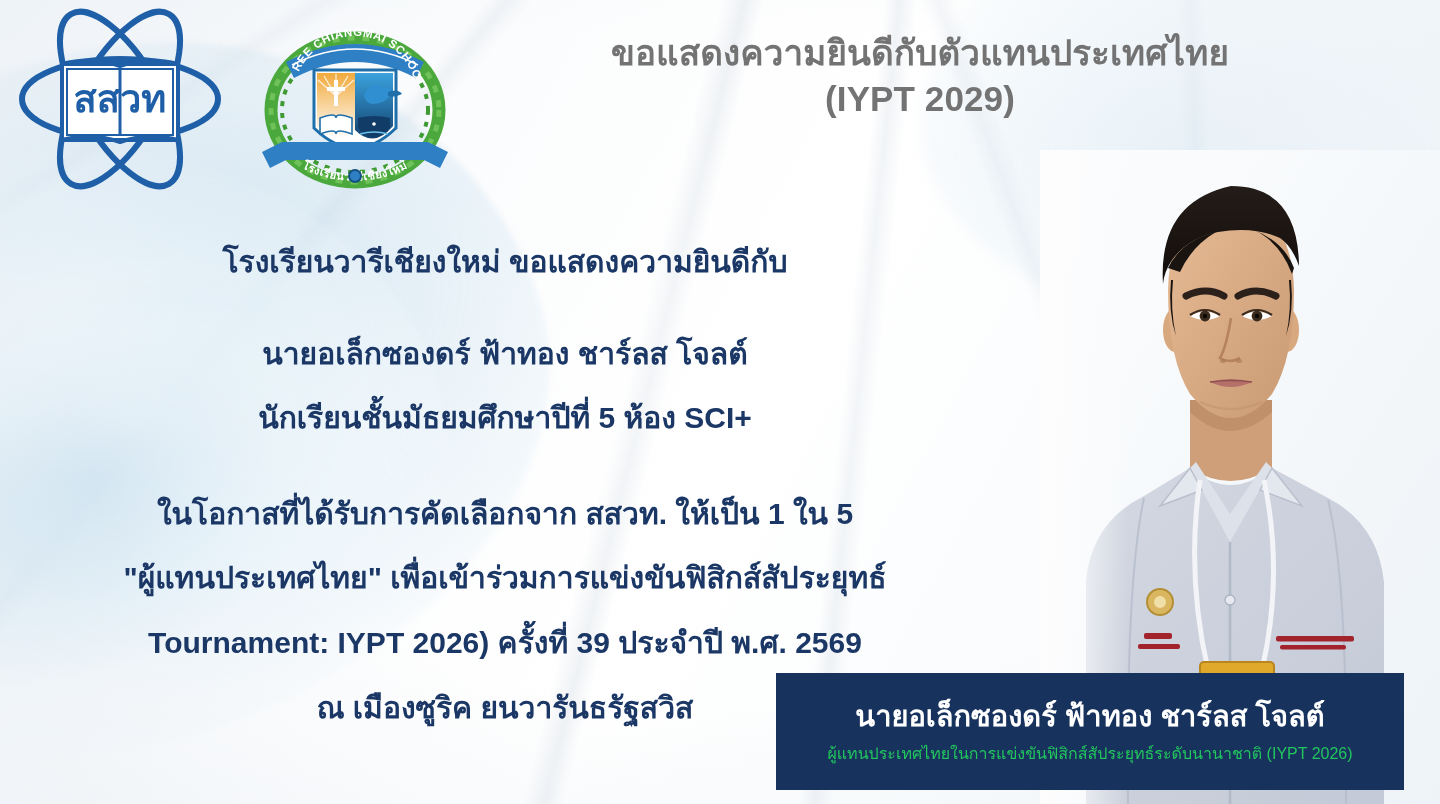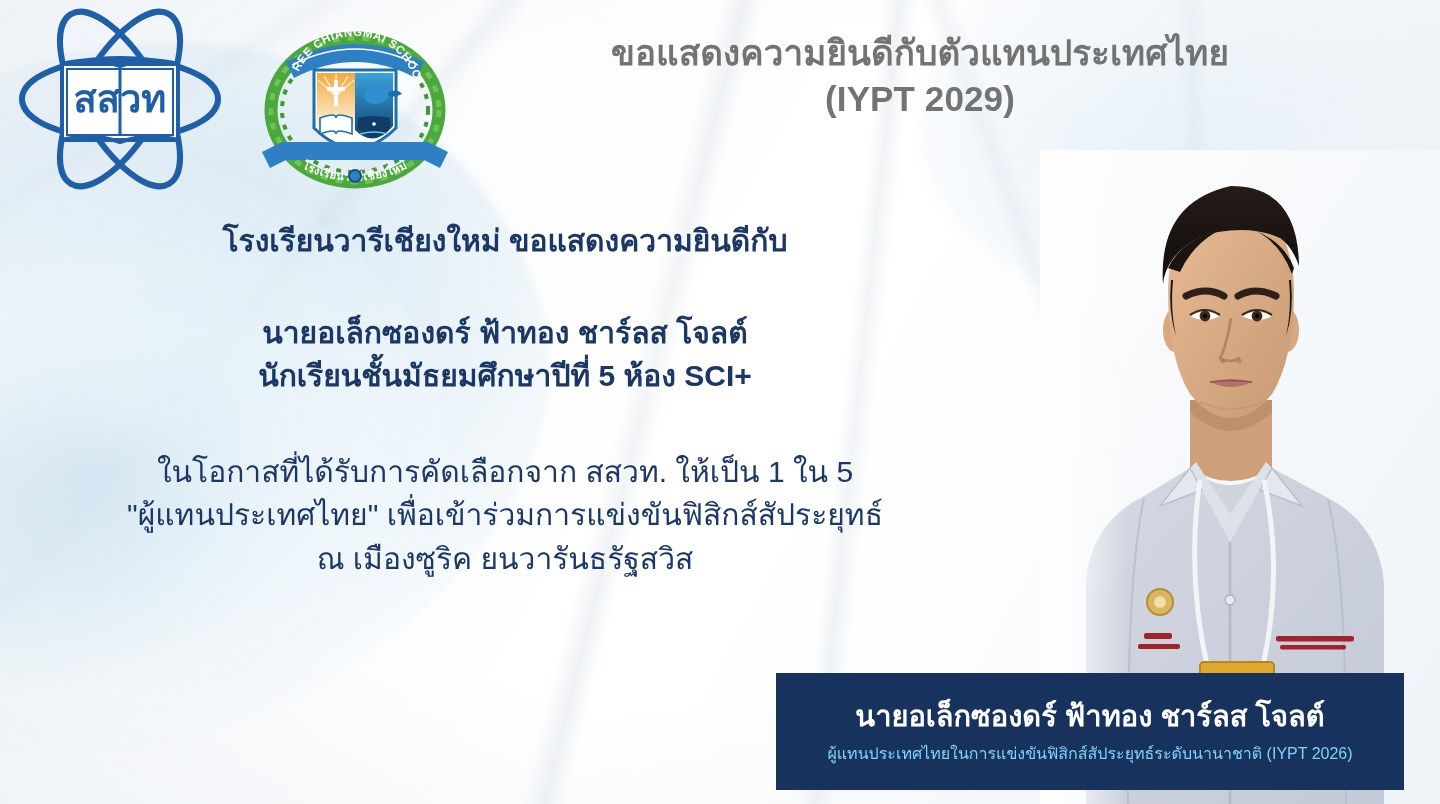--- a/index.html
+++ b/index.html
@@ -72,23 +72,23 @@
 
   #body-block{
     position:absolute;left:0px;top:222px;width:1010px;text-align:center;color:#1b3766;
   }
   .greet{
     font-size:30px;font-weight:bold;line-height:1.28;margin:0 0 52px 0;
   }
   .student{
     font-size:30px;font-weight:bold;line-height:1.42;margin:0 0 52px 0;
   }
-  .student .ln,.greet .ln,.detail .ln{display:block;white-space:nowrap;}
+  .student .ln,.greet .ln,.detail .ln{display:block;white-space:nowrap;margin-top:21px;}
   .detail{
-    font-size:30px;font-weight:normal;line-height:1.46;margin:0;
+    font-size:30px;font-weight:bold;line-height:1.46;margin:0;
   }
 
   
   #photo-wrap{
     position:absolute;right:0;top:150px;width:400px;height:654px;overflow:hidden;
   }
   .ph-fade{
     position:absolute;inset:0;
     background:linear-gradient(90deg,rgba(253,253,254,1) 0%,rgba(253,253,254,.82) 7%,rgba(253,253,254,0) 22%);
     z-index:9;pointer-events:none;
@@ -99,21 +99,21 @@
   #caption-banner{
     position:absolute;left:776px;top:673px;width:628px;height:117px;
     background:#17325d;z-index:12;
     display:flex;flex-direction:column;align-items:center;justify-content:center;
   }
   #caption-name{
     color:#ffffff;font-size:29px;font-weight:bold;line-height:1.1;
     white-space:nowrap;margin-bottom:12px;
   }
   #caption-role{
-    color:#7dd3fc;font-size:16px;font-weight:normal;line-height:1.1;
+    color:#22c55e;font-size:16px;font-weight:normal;line-height:1.1;
     white-space:nowrap;
     text-align:right;
   }
 </style>
 </head>
 <body>
 
 <div id="poster">
 
   <div class="bg-base"></div>
@@ -205,20 +205,21 @@
     <div class="greet">
       <span class="ln">โรงเรียนวารีเชียงใหม่ ขอแสดงความยินดีกับ</span>
     </div>
     <div class="student">
       <span class="ln">นายอเล็กซองดร์ ฟ้าทอง ชาร์ลส โจลต์</span>
       <span class="ln">นักเรียนชั้นมัธยมศึกษาปีที่ 5 ห้อง SCI+</span>
     </div>
     <div class="detail">
       <span class="ln">ในโอกาสที่ได้รับการคัดเลือกจาก สสวท. ให้เป็น 1 ใน 5</span>
       <span class="ln">"ผู้แทนประเทศไทย" เพื่อเข้าร่วมการแข่งขันฟิสิกส์สัประยุทธ์</span>
+      <span class="ln">Tournament: IYPT 2026) ครั้งที่ 39 ประจำปี พ.ศ. 2569</span>
       <span class="ln">ณ เมืองซูริค ยนวารันธรัฐสวิส</span>
     </div>
   </div>
 
   <div id="photo-wrap">
     <svg class="ph-svg" viewBox="0 0 400 654" width="400" height="654" aria-hidden="true">
       <defs>
         <linearGradient id="phBg" x1="0" y1="0" x2="1" y2="1">
           <stop offset="0" stop-color="#fcfdfe"></stop>
             <stop offset="1" stop-color="#eef3f7"></stop>

